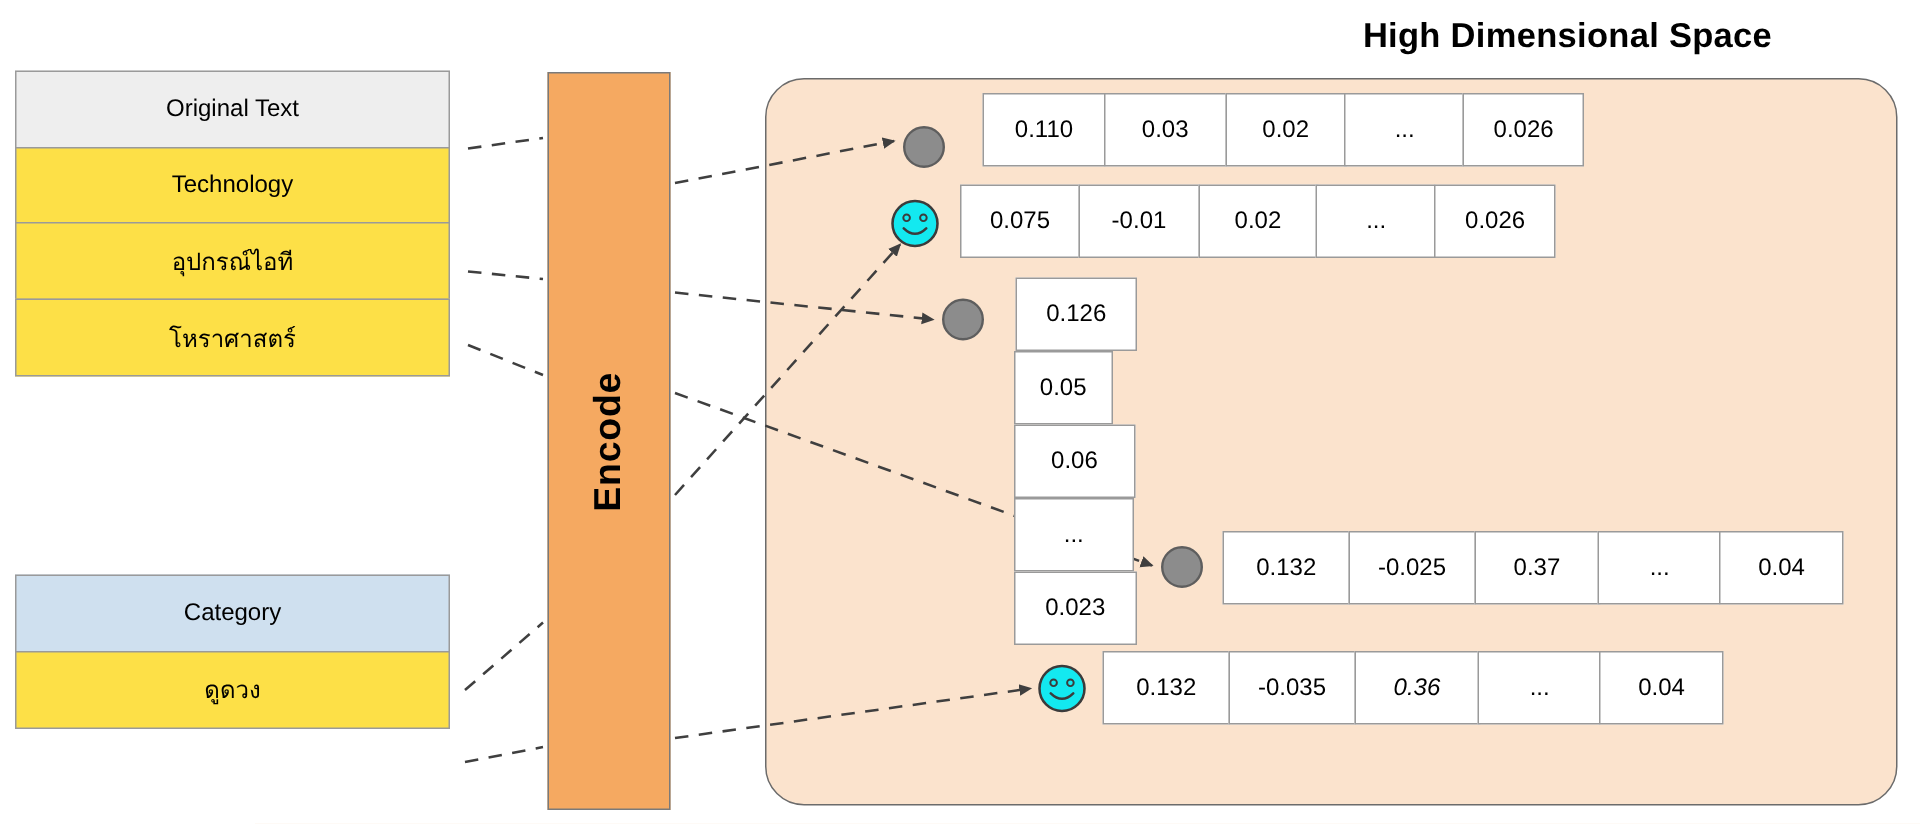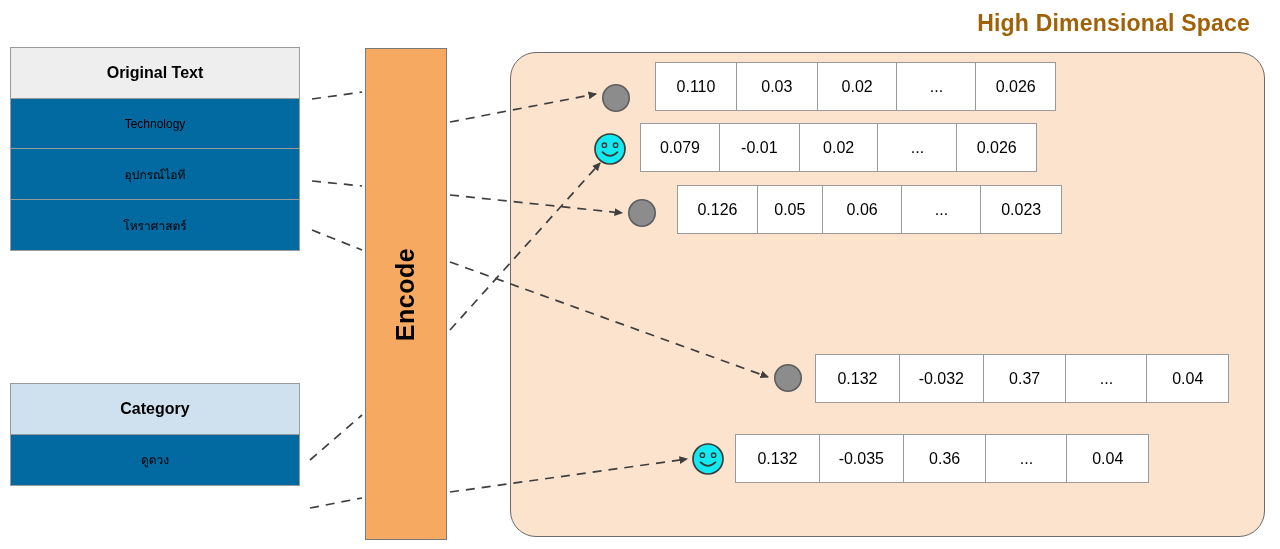--- a/index.html
+++ b/index.html
@@ -41,25 +41,25 @@
     border: 1.5px solid #6b6b6b;
     border-radius: 26px;
     box-sizing: border-box;
     z-index: 1;
   }
   .hd-title {
     position: absolute;
     left: 840px;
     top: 10px;
     width: 410px;
-    text-align: right;
+    text-align: center;
     font-size: 23px;
     font-weight: bold;
     letter-spacing: 0.2px;
-    color: #a16207;
+    color: #000000;
     z-index: 8;
     white-space: nowrap;
   }
 
   
   .tbl {
     position: absolute;
     left: 10px;
     width: 290px;
     border-collapse: collapse;
@@ -68,25 +68,25 @@
   }
   .tbl .cell {
     box-sizing: border-box;
     width: 290px;
     height: 52px;
     border: 1.2px solid #9a9a9a;
     margin-top: -1.2px;
     display: flex;
     align-items: center;
     justify-content: center;
-    font-size: 12px;
-    background: #0369a1;
+    font-size: 16px;
+    background: #fde047;
   }
   .tbl .cell.head {
-    font-weight: bold;
+    font-weight: normal;
     font-size: 16px;
   }
   #table-original { top: 48px; }
   #table-original .head { background: #eeeeee; }
   #table-category { top: 384px; }
   #table-category .head { background: #cfe0ef; }
   .thai { font-size: 16px; }
 
   
   .encode-bar {
@@ -221,44 +221,44 @@
 
   <div class="vec-row" id="vec1" style="left:655px; top:62px;">
     <div class="vec-cell" style="width:82px;">0.110</div>
     <div class="vec-cell" style="width:82px;">0.03</div>
     <div class="vec-cell" style="width:81px;">0.02</div>
     <div class="vec-cell" style="width:80px;">...</div>
     <div class="vec-cell" style="width:81px;">0.026</div>
   </div>
 
   <div class="vec-row" id="vec2" style="left:640px; top:123px;">
-    <div class="vec-cell" style="width:80px;">0.079</div>
+    <div class="vec-cell" style="width:80px;">0.075</div>
     <div class="vec-cell" style="width:81px;">-0.01</div>
     <div class="vec-cell" style="width:80px;">0.02</div>
     <div class="vec-cell" style="width:80px;">...</div>
     <div class="vec-cell" style="width:81px;">0.026</div>
   </div>
 
-  <div class="vec-row" id="vec3" style="left:677px; top:185px;">
+  <div class="vec-row" id="vec3" style="left:677px; top:185px;flex-direction:column;">
     <div class="vec-cell" style="width:81px;">0.126</div>
     <div class="vec-cell" style="width:66px;">0.05</div>
     <div class="vec-cell" style="width:81px;">0.06</div>
     <div class="vec-cell" style="width:80px;">...</div>
     <div class="vec-cell" style="width:82px;">0.023</div>
   </div>
 
   <div class="vec-row" id="vec4" style="left:815px; top:354px;">
     <div class="vec-cell" style="width:85px;">0.132</div>
-    <div class="vec-cell" style="width:85px;">-0.032</div>
+    <div class="vec-cell" style="width:85px;">-0.025</div>
     <div class="vec-cell" style="width:84px;">0.37</div>
     <div class="vec-cell" style="width:82px;">...</div>
     <div class="vec-cell" style="width:83px;">0.04</div>
   </div>
 
   <div class="vec-row" id="vec5" style="left:735px; top:434px;">
     <div class="vec-cell" style="width:85px;">0.132</div>
     <div class="vec-cell" style="width:85px;">-0.035</div>
-    <div class="vec-cell" style="width:84px;">0.36</div>
+    <div class="vec-cell" style="width:84px;font-style:italic;">0.36</div>
     <div class="vec-cell" style="width:82px;">...</div>
     <div class="vec-cell" style="width:83px;">0.04</div>
   </div>
 
 </div>
 
 </body></html>

